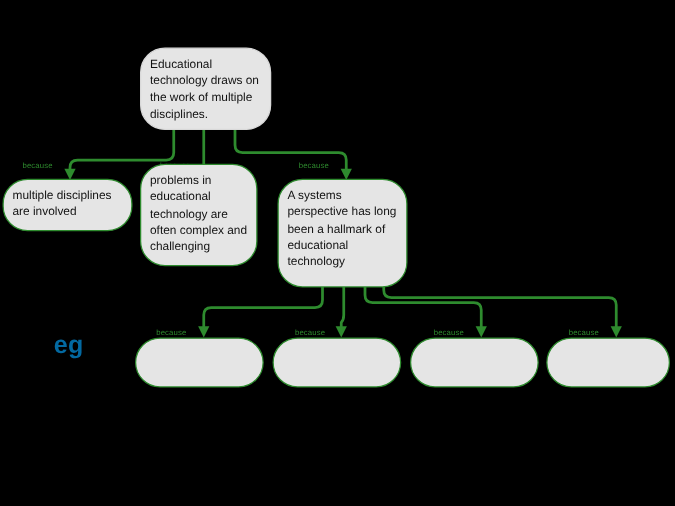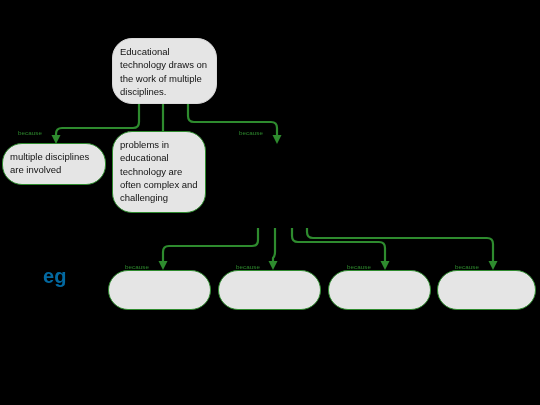--- a/index.html
+++ b/index.html
@@ -106,20 +106,23 @@
   <div class="wire-label" style="left:239px; top:129px;">because</div>
 
   <div class="node claim" style="left:2px; top:143px; width:104px; height:42px;">
     <span>multiple disciplines are involved</span>
   </div>
 
   <div class="node claim" style="left:112px; top:131px; width:94px; height:82px;">
     <span>problems in educational technology are often complex and challenging</span>
   </div>
 
+  <div class="node claim" style="left:222px; top:143px; width:104px; height:87px;">
+    <span>A systems perspective has long been a hallmark of educational technology</span>
+  </div>
 
   <div class="eg-label" style="left:43px; top:266px;">eg</div>
 
   <div class="wire-label" style="left:125px; top:263px;">because</div>
   <div class="wire-label" style="left:236px; top:263px;">because</div>
   <div class="wire-label" style="left:347px; top:263px;">because</div>
   <div class="wire-label" style="left:455px; top:263px;">because</div>
 
   <div class="node blank" style="left:108px; top:270px; width:103px; height:40px;">
     <span></span>

